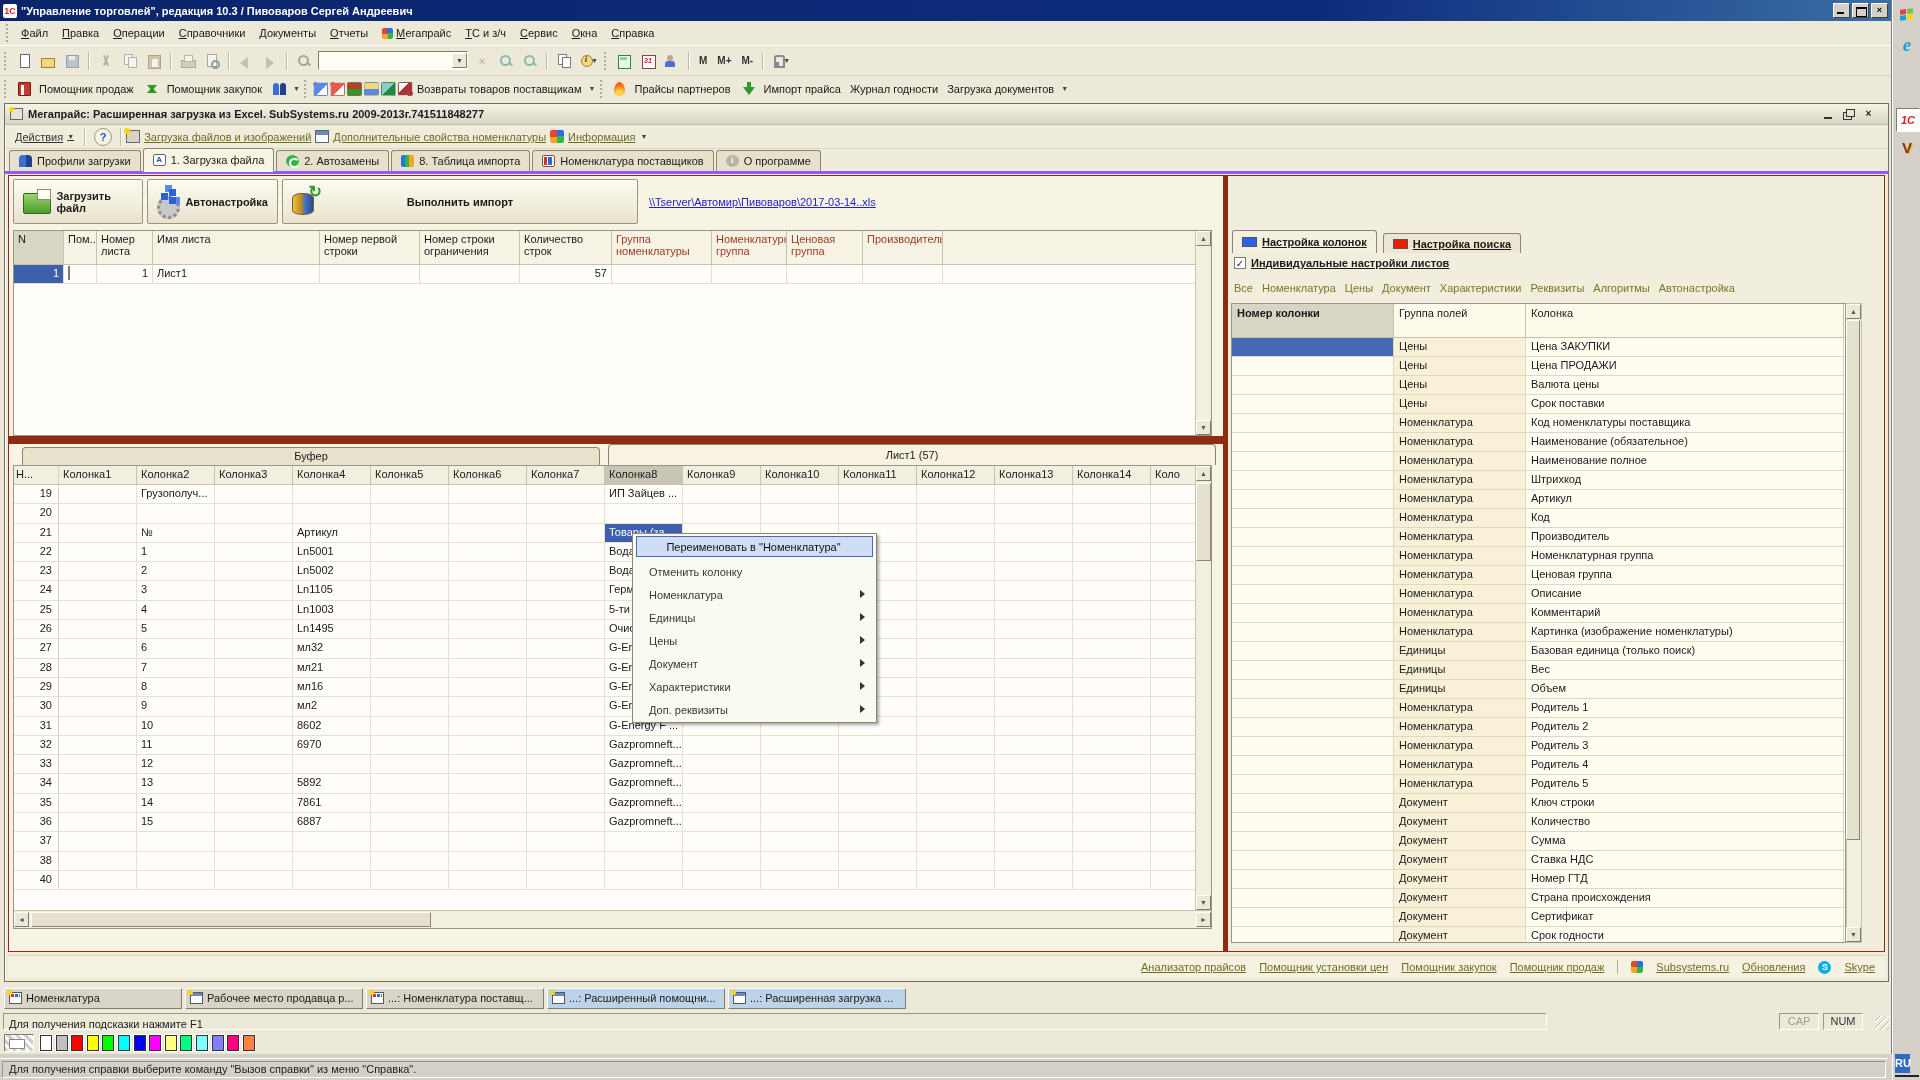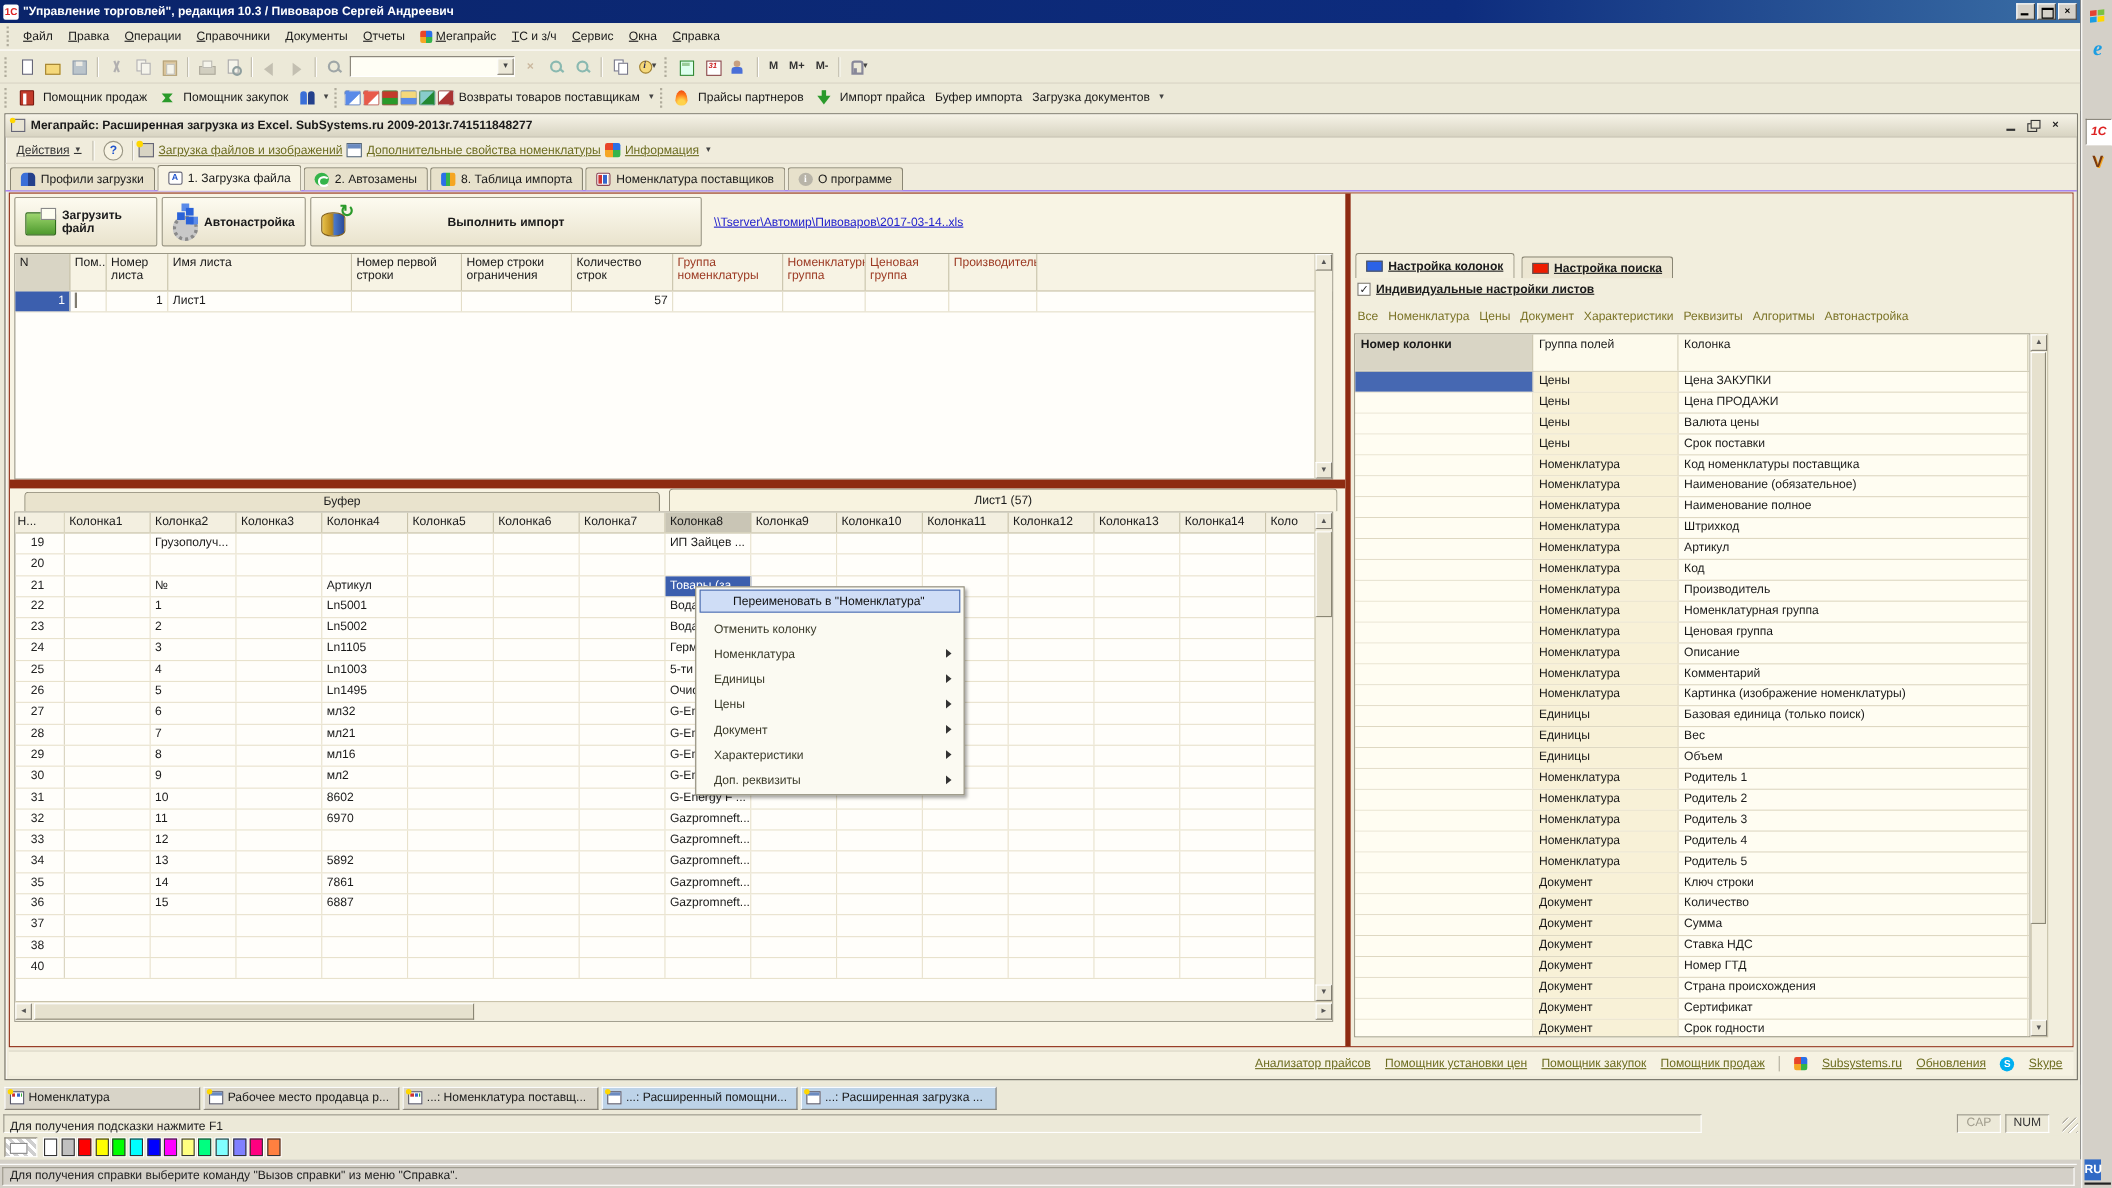--- a/index.html
+++ b/index.html
@@ -94,21 +94,21 @@
 .mdi-toolbar{height:24px;display:flex;align-items:center;padding-left:4px;border-bottom:1px solid #dcd8c8}
 .actions-btn{display:flex;align-items:center;gap:3px;padding:2px 6px;text-decoration:underline;color:#333}
 .qbtn{width:18px;height:18px;border-radius:50%;border:1px solid #9a9684;background:#f8f4e4;color:#2255cc;font-weight:bold;text-align:center;line-height:16px;margin:0 4px}
 .olink{color:#6d6d21;text-decoration:underline;margin:0 4px;white-space:nowrap}
 .ic14{width:14px;height:13px;display:inline-block;position:relative;vertical-align:-2px}
 .ic-folderstar{background:#d8d4c4;border:1px solid #667}
 .ic-folderstar:after{content:"";position:absolute;left:-3px;top:-3px;width:6px;height:6px;background:#ffd700;border-radius:50%}
 .ic-grid{background:#fff;border:1px solid #567}
 .ic-grid:before{content:"";position:absolute;left:0;top:0;right:0;height:4px;background:#6a8ac0}
 
-.mdi-tabs{height:25px;display:flex;align-items:flex-end;padding-left:4px;gap:2px;border-bottom:1px solid #8b5cf6}
+.mdi-tabs{height:25px;display:flex;align-items:flex-end;padding-left:4px;gap:2px;border-bottom:3px solid #8b5cf6}
 .tab{height:21px;padding:0 9px;background:#e7e1cb;border:1px solid #8a8674;border-bottom:none;border-radius:3px 3px 0 0;display:flex;align-items:center;gap:5px}
 .tab.active{background:#f8f4e4;height:24px;position:relative;z-index:2;margin-bottom:-1px;border-bottom:1px solid #f8f4e4}
 .tico{width:13px;height:12px;border-radius:2px;display:inline-block;position:relative}
 .tico-people{background:linear-gradient(90deg,#3a6fd8 50%,#23408c 50%);border-radius:4px 4px 0 0}
 .tico-file{background:#fff;border:1px solid #667}
 .tico-file:after{content:"A";position:absolute;left:0;top:0;width:100%;text-align:center;font-size:8px;color:#2255cc;font-weight:bold}
 .tico-swap{background:#35b44a;border-radius:50%}
 .tico-swap:after{content:"";position:absolute;left:3px;top:3px;width:7px;height:6px;border:2px solid #fff;border-radius:50%;border-right-color:transparent}
 .tico-chart{background:linear-gradient(90deg,#2a6fe8 0 4px,#35b44a 4px 8px,#f5a623 8px)}
 .tico-suppl{background:#fff;border:1px solid #845}
@@ -157,21 +157,21 @@
 .buf-tab.act{left:595px;top:0;width:608px;height:21px;background:#f8f3e0;padding-top:4px}
 
 .lowtable{position:absolute;left:4px;top:289px;width:1199px;height:464px;background:#fffefa;border:1px solid #9a9684}
 .lt-head{display:flex;height:19px;background:#f3efe0;border-bottom:1px solid #c8c2aa;width:1182px;overflow:hidden}
 .lt-rn{width:45px;flex:none;border-right:1px solid #d8d2bc;padding:2px 6px 2px 2px;overflow:hidden;white-space:nowrap}
 .lt-h{width:78px;flex:none;border-right:1px solid #c8c2aa;padding:2px 4px;overflow:hidden;white-space:nowrap}
 .lt-h.hl{background:#c9c5b5}
 .lt-body{width:1182px;height:425px;overflow:hidden}
 .lt-row{display:flex;height:19.3px;border-bottom:1px solid #e8e2cc}
 .lt-c{width:78px;flex:none;border-right:1px solid #e8e2cc;padding:2px 4px;overflow:hidden;white-space:nowrap}
-.lt-row .lt-rn{text-align:center;color:#222}
+.lt-row .lt-rn{text-align:right;color:#222}
 .lt-c.sel{background:#3c5fae;color:#fff}
 .lt-vscroll{right:0;top:0;width:16px;height:444px;border-left:1px solid #c8c2aa}
 .lt-hscroll{left:0;bottom:0;width:1197px;height:18px;border-top:1px solid #c8c2aa}
 
 .ctxmenu{position:absolute;left:632px;top:533px;width:245px;background:#fbfaf2;border:1px solid #8a8674;box-shadow:2px 2px 3px rgba(0,0,0,.35);z-index:99;padding:1px 0}
 .cm-item{height:23px;display:flex;align-items:center;padding:0 18px 0 16px;position:relative;color:#3a3a2a;white-space:nowrap}
 .cm-item.hl{height:21px;margin:1px 3px 3px;background:#cfddf6;border:1px solid #4a6cb0;justify-content:center;color:#111}
 .cm-item.cm-sub:after{content:"";position:absolute;right:7px;top:7px;border:4px solid transparent;border-left:5px solid #333}
 
 .rp-tabs{position:absolute;left:4px;top:54px;height:23px;display:flex;align-items:flex-end;gap:6px}
@@ -414,21 +414,21 @@
       <span class="drop">▼</span>
       <span class="tgrip"></span>
       <span class="tbtn">
           <span class="i-flame"></span>
         </span>
       <span class="t3lbl">Прайсы партнеров</span>
       <span class="tbtn">
           <span class="i-dnarrow"></span>
         </span>
       <span class="t3lbl">Импорт прайса</span>
-      <span class="t3lbl">Буфер импорта</span>
+      <span class="t3lbl">Журнал годности</span>
       <span class="t3lbl">Загрузка документов</span>
       <span class="drop">▼</span>
     </div>
 
     <div class="mdi">
       <div class="mdi-title">
         <span class="mdi-ico"></span>
         <span>Мегапрайс: Расширенная загрузка из Excel. SubSystems.ru 2009-2013г.741511848277</span>
         <span class="mdi-btns">
           <span class="mbt mn"></span>

